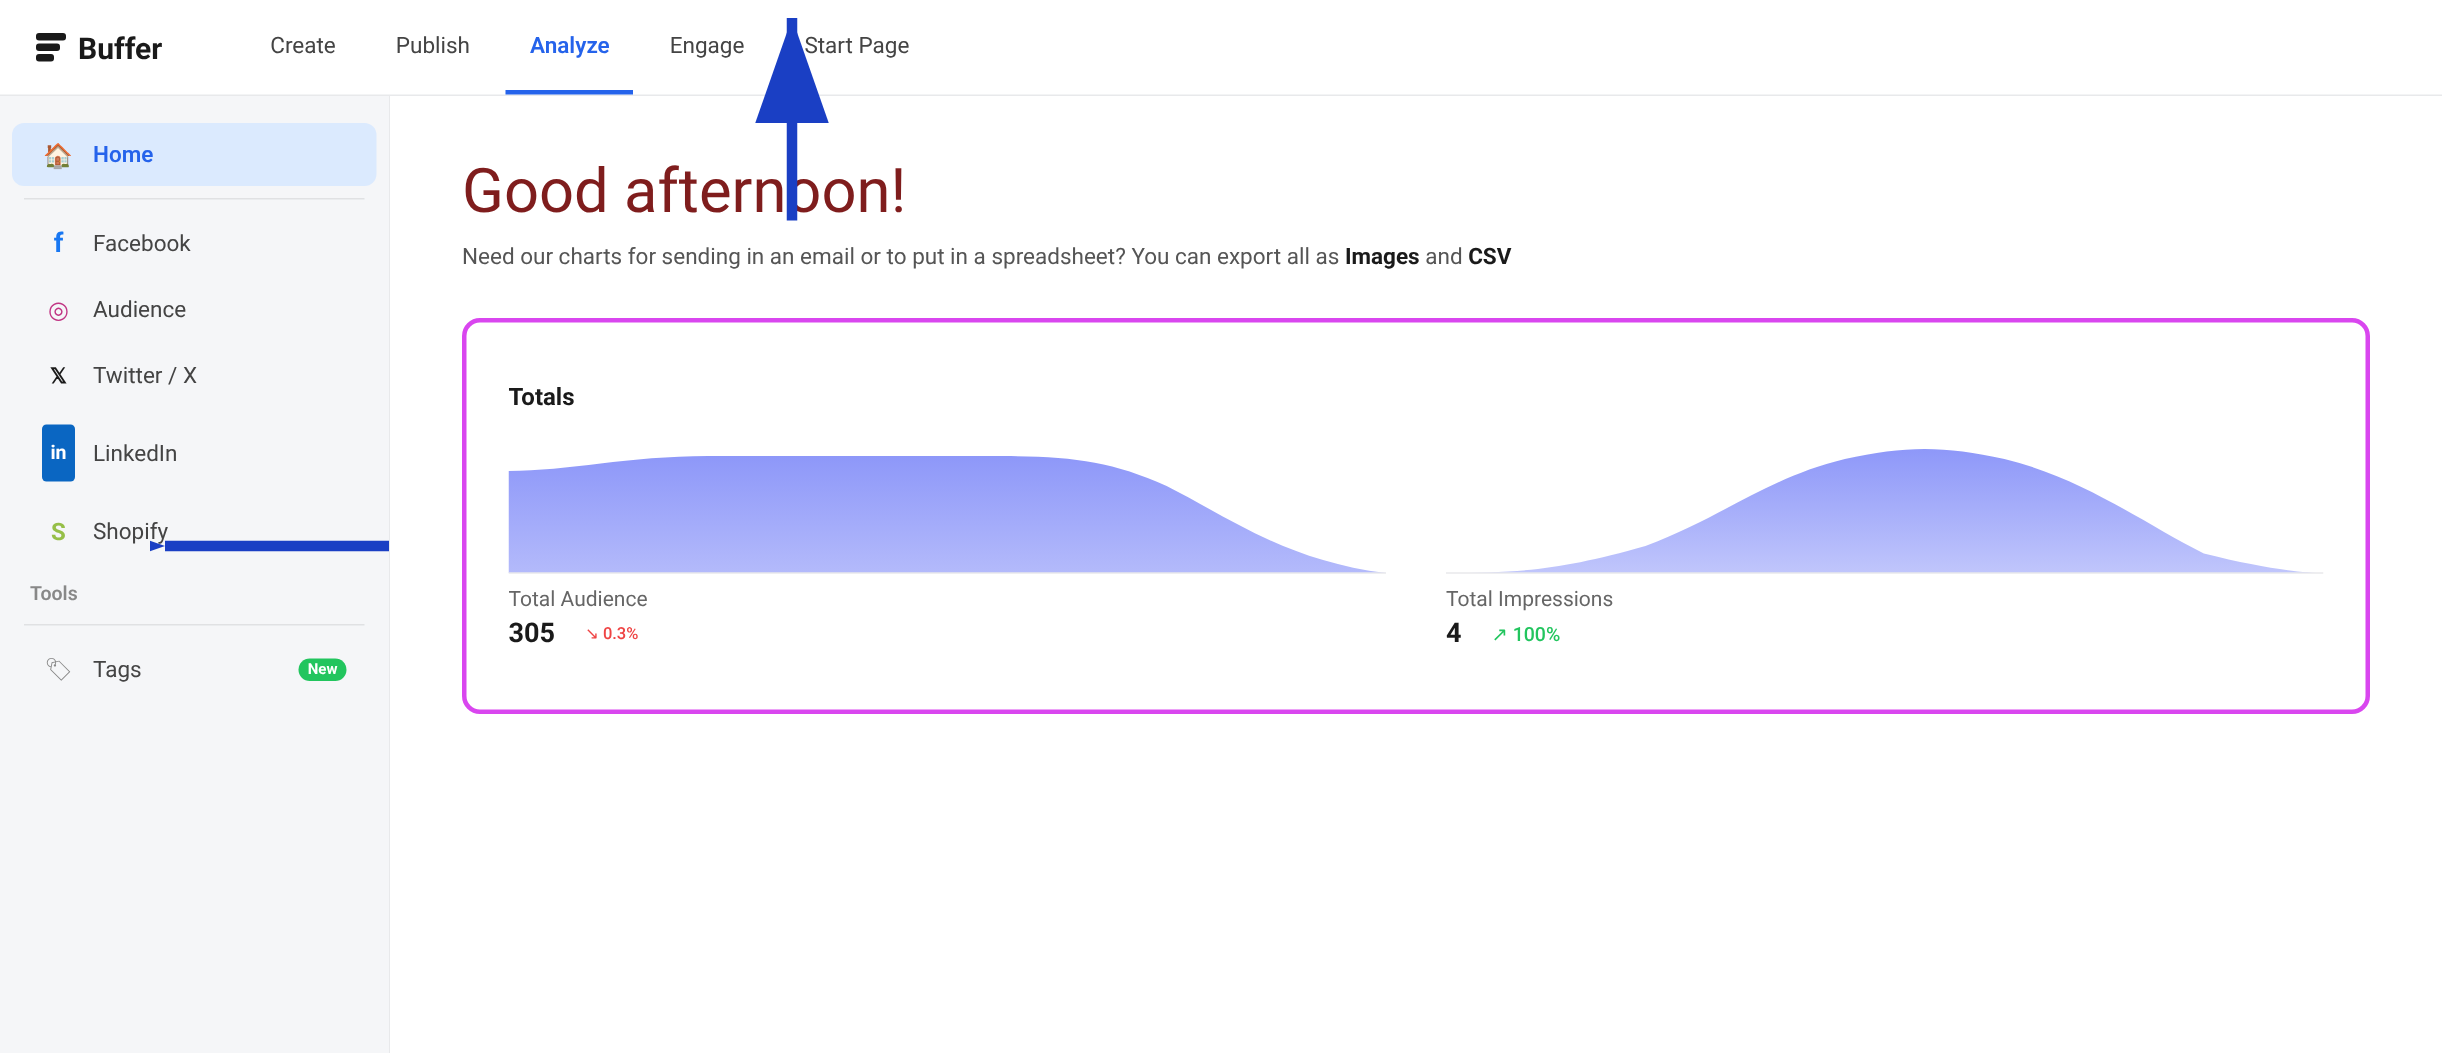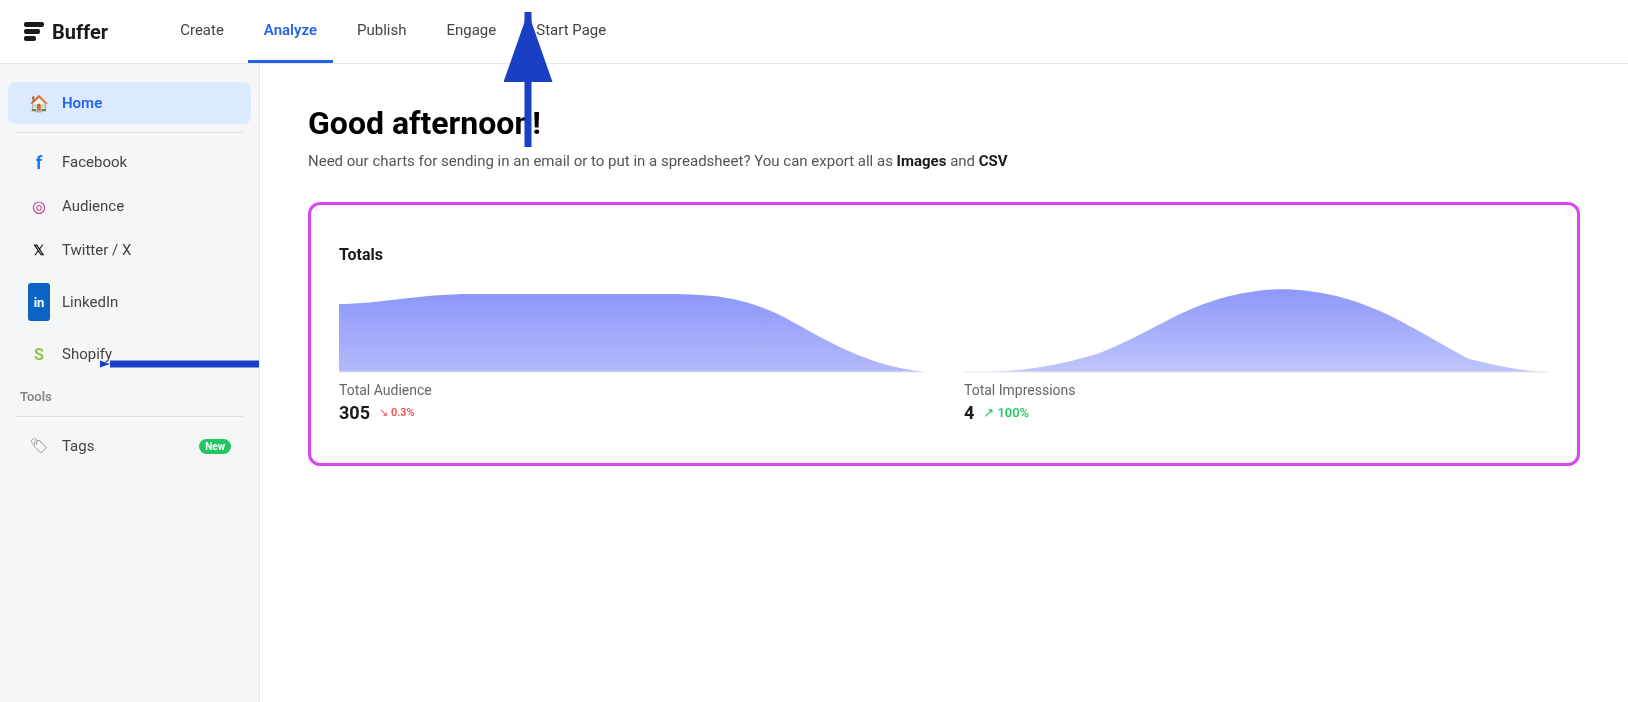--- a/index.html
+++ b/index.html
@@ -133,23 +133,23 @@
     }
 
     
     .main-content {
       flex: 1;
       background: #fff;
       overflow-y: auto;
       padding: 40px 48px;
     }
     .greeting {
-      font-size: 32px;
-      font-weight: 700;
-      color: #000000;
+      font-size: 41px;
+      font-weight: 400;
+      color: #7f1d1d;
       margin-bottom: 10px;
     }
     .subtitle {
       font-size: 15px;
       color: #555;
       margin-bottom: 32px;
     }
     .subtitle strong {
       font-weight: 700;
       color: #1a1a1a;
@@ -181,21 +181,21 @@
       font-size: 14px;
       color: #666;
       margin-bottom: 4px;
     }
     .chart-value {
       font-size: 18px;
       font-weight: 700;
       color: #1a1a1a;
       display: flex;
       align-items: center;
-      gap: 9px;
+      gap: 20px;
     }
     .change-down {
       font-size: 11px;
       color: #ef4444;
       font-weight: 500;
     }
     .change-up {
       font-size: 13px;
       color: #22c55e;
       font-weight: 500;
@@ -233,22 +233,22 @@
     <div class="logo-icon">
       <span></span>
       <span></span>
       <span></span>
     </div>
     <span class="logo-text">Buffer</span>
   </div>
 
   <nav class="nav-links">
     <a class="nav-link">Create</a>
+    <a class="nav-link">Publish</a>
     <a class="nav-link active">Analyze</a>
-    <a class="nav-link">Publish</a>
     <a class="nav-link">Engage</a>
     <a class="nav-link">Start Page</a>
   </nav>
 </div>
 
 <div class="main-layout">
 
   <aside class="sidebar" style="position:relative;">
 
     <svg class="arrow-twitter" width="180" height="60" viewBox="0 0 180 60" style="position:absolute;left:100px;top:270px;z-index:20;">

